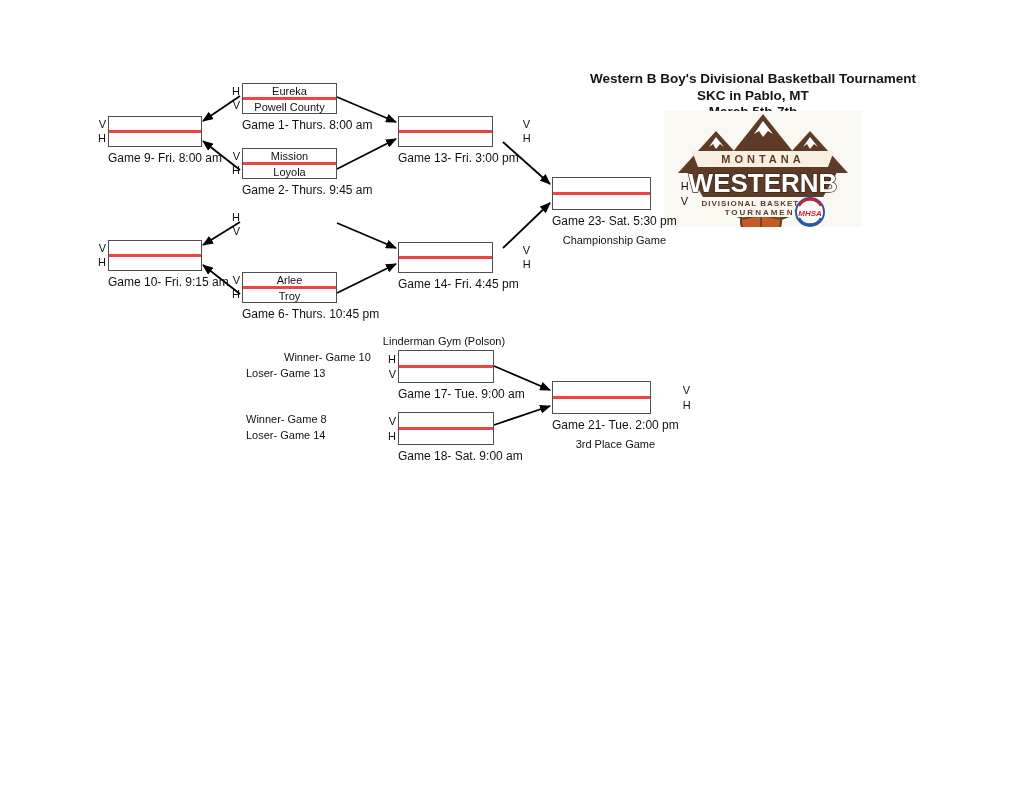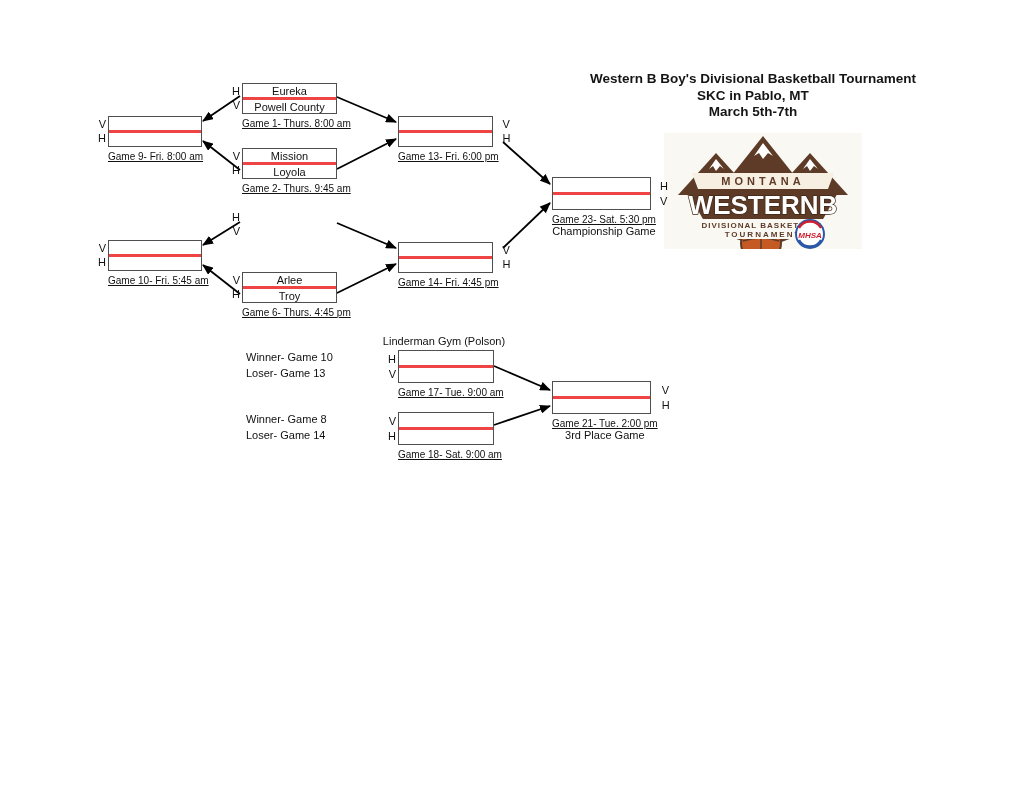--- a/index.html
+++ b/index.html
@@ -15,31 +15,31 @@
   .row  { display:flex; align-items:flex-start; }
   .lblcol { width:14px; flex:none; display:flex; flex-direction:column; padding-top:1px; }
   .game.left  .lblcol { margin-right:2px; align-items:flex-end; order:0; }
   .game.right .lblcol { margin-left:4px; align-items:flex-start; order:2; }
   .lbl { height:calc(var(--ch) + 1px); display:flex; align-items:center; font-size:11px; }
   .boxcol { display:flex; flex-direction:column; order:1; }
   .box { width:var(--bw); border:1px solid #4f4f4f; background:#be185d; }
   .cell { height:var(--ch); display:flex; align-items:center; justify-content:center;
           font-size:11px; background:#fff; }
   .cell + .cell { border-top:3px solid #ef4444; }
-  .cap  { margin-top:4px; font-size:10px; display:flex; justify-content:center;
-          white-space:nowrap; color:#111;text-decoration:underline; }
-  .note { font-size:11px; display:flex; justify-content:center;
+  .cap  { margin-top:4px; font-size:12px; display:flex; justify-content:center;
+          white-space:nowrap; color:#111; }
+  .note { margin-top:6px; font-size:11px; display:flex; justify-content:center;
           white-space:nowrap; }
 
   .venue   { position:absolute; left:334px; top:335px; width:220px; text-align:center;
              font-size:11px; white-space:nowrap; }
   .feeder  { position:absolute; left:246px; font-size:11px; white-space:nowrap; }
   .header  { position:absolute; left:453px; top:71px; width:600px; text-align:center;
              font-weight:bold; font-size:13.5px; line-height:16.5px; color:#151515; }
-  .logo    { position:absolute; left:664px; top:133px; width:198px; height:116px; }
+  .logo    { position:absolute; left:664px; top:111px; width:198px; height:116px; }
 </style>
 </head>
 <body>
 
 <div class="canvas">
 
   <svg class="arrows" viewBox="0 0 1024 791" xmlns="http://www.w3.org/2000/svg">
     <defs>
       <marker id="ah" markerUnits="userSpaceOnUse" markerWidth="11" markerHeight="9" refX="10" refY="4.5" orient="auto">
         <path d="M0,0 L11,4.5 L0,9 Z" fill="#000"></path>
@@ -145,21 +145,21 @@
     <div class="row">
       <div class="lblcol">
         <span class="lbl">V</span>
         <span class="lbl">H</span>
       </div>
       <div class="boxcol">
         <div class="box">
           <div class="cell">Arlee</div>
           <div class="cell">Troy</div>
         </div>
-        <div class="cap">Game 6- Thurs. 4:45 pm</div>
+        <div class="cap">Game 6- Thurs. 10:45 pm</div>
       </div>
     </div>
   </div>
 
   <div class="game left" style="left:92px; top:116px; --bw:92px;">
     <div class="row">
       <div class="lblcol">
         <span class="lbl">V</span>
         <span class="lbl">H</span>
       </div>
@@ -177,33 +177,33 @@
     <div class="row">
       <div class="lblcol">
         <span class="lbl">V</span>
         <span class="lbl">H</span>
       </div>
       <div class="boxcol">
         <div class="box">
           <div class="cell"></div>
           <div class="cell"></div>
         </div>
-        <div class="cap">Game 10- Fri. 5:45 am</div>
+        <div class="cap">Game 10- Fri. 9:15 am</div>
       </div>
     </div>
   </div>
 
   <div class="game right" style="left:398px; top:116px;">
     <div class="row">
       <div class="boxcol">
         <div class="box">
           <div class="cell"></div>
           <div class="cell"></div>
         </div>
-        <div class="cap">Game 13- Fri. 6:00 pm</div>
+        <div class="cap">Game 13- Fri. 3:00 pm</div>
       </div>
       <div class="lblcol">
         <span class="lbl">V</span>
         <span class="lbl">H</span>
       </div>
     </div>
   </div>
 
   <div class="game right" style="left:398px; top:242px;">
     <div class="row">
@@ -233,21 +233,21 @@
       </div>
       <div class="lblcol">
         <span class="lbl">H</span>
         <span class="lbl">V</span>
       </div>
     </div>
   </div>
 
   <div class="venue">Linderman Gym (Polson)</div>
 
-  <div class="feeder" style="top:351px;">Winner- Game 10</div>
+  <div class="feeder" style="top:351px;margin-left:38px;">Winner- Game 10</div>
   <div class="feeder" style="top:367px;">Loser- Game 13</div>
   <div class="feeder" style="top:413px;">Winner- Game 8</div>
   <div class="feeder" style="top:429px;">Loser- Game 14</div>
 
   <div class="game left" style="left:382px; top:350px; --bw:94px; --ch:14px;">
     <div class="row">
       <div class="lblcol">
         <span class="lbl">H</span>
         <span class="lbl">V</span>
       </div>

